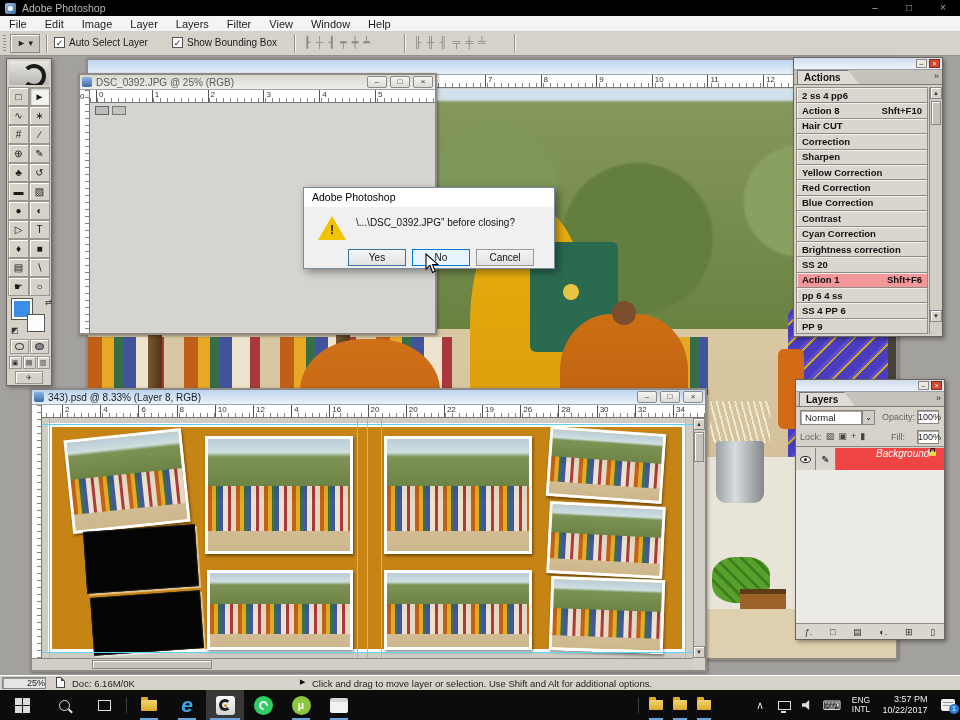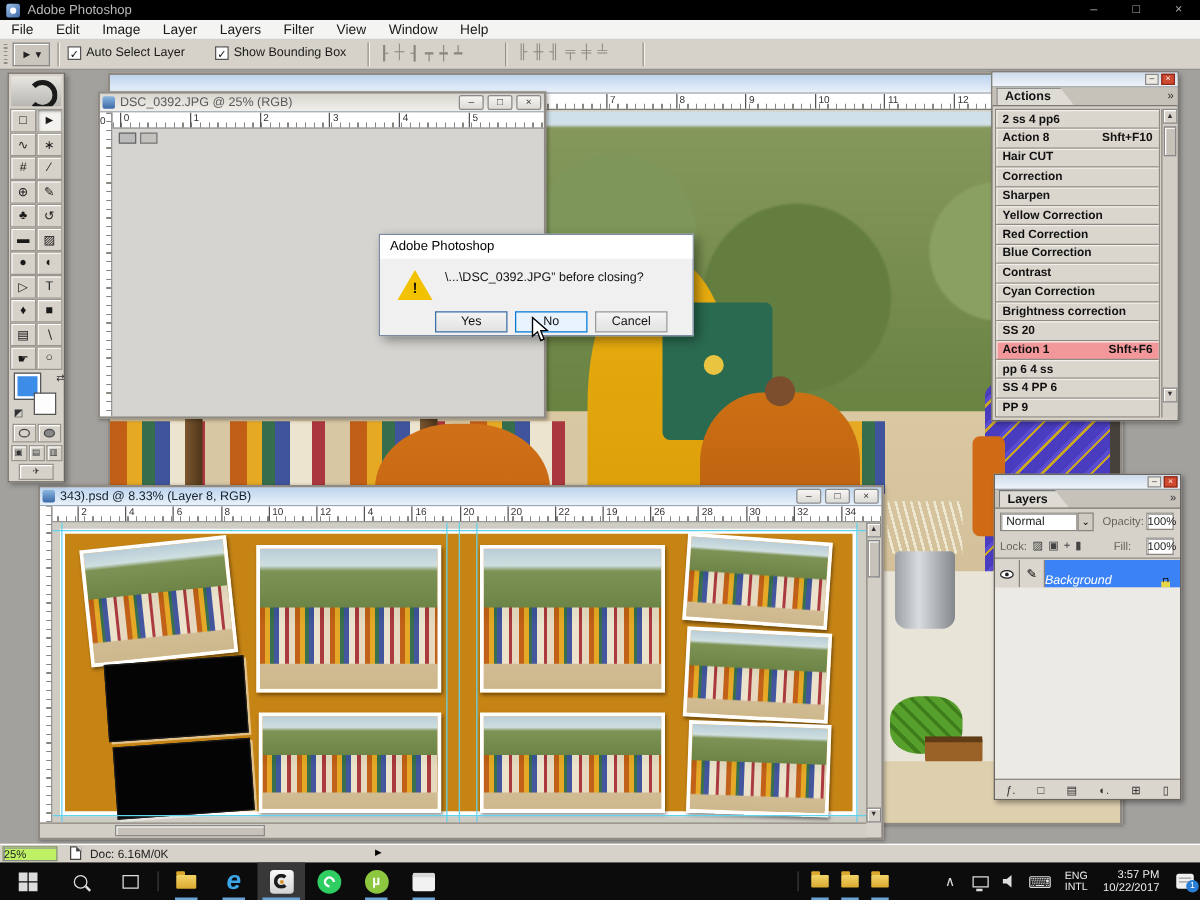--- a/index.html
+++ b/index.html
@@ -20,21 +20,21 @@
   .optbtn { position:absolute; left:10px; top:2px; width:30px; height:19px; background:#cac6be; border:1px solid #888; box-shadow:inset 1px 1px 0 #fff; font-size:9px; text-align:center; line-height:17px; color:#222; }
   .vsep { position:absolute; top:2px; width:2px; height:19px; border-left:1px solid #979289; border-right:1px solid #f4f2ee; }
   .cbgroup { position:absolute; top:5px; display:flex; align-items:center; gap:4px; font-size:10px; color:#1a1a1a; }
   .cbox { width:11px; height:11px; background:#fff; border:1px solid #555; font-size:9px; line-height:10px; text-align:center; color:#111; }
   .alnrow { position:absolute; top:4px; display:flex; gap:5px; font-size:11px; color:#8a8780; }
   .pwell { position:absolute; left:594px; top:2px; width:362px; height:20px; background:#c2beb5; border:1px solid #8a867e; box-shadow:inset 1px 1px 2px #9a968e; }
   .ptab { position:absolute; top:1px; height:18px; background:linear-gradient(#e8e5de,#d2cec6); font-size:10px; color:#222; line-height:18px; padding:0 18px 0 8px; clip-path:polygon(0 0,calc(100% - 12px) 0,100% 100%,0 100%); border-left:1px solid #777; }
 
   
   .statusbar { position:absolute; left:0; top:675px; width:960px; height:15px; background:#d6d2ca; border-top:1px solid #fff; font-size:9.5px; color:#222; }
-  .zoombox { position:absolute; left:2px; top:1px; width:44px; height:12px; background:#bef264; border:1px solid #888; box-shadow:inset 1px 1px 0 #999; text-align:left; font-size:9px; line-height:11px; }
+  .zoombox { position:absolute; left:2px; top:1px; width:44px; height:12px; background:#e5e5e5; border:1px solid #888; box-shadow:inset 1px 1px 0 #999; text-align:right; font-size:9px; line-height:11px; }
   .docicon { position:absolute; left:56px; top:1px; width:9px; height:11px; background:#fff; border:1px solid #444; }
   .docicon::after { content:""; position:absolute; right:-1px; top:-1px; border:2px solid #d6d2ca; border-left-color:#444; border-bottom-color:#444; }
   .hintarr { position:absolute; left:300px; top:2px; font-size:7px; color:#000; }
   .taskbar { position:absolute; left:0; top:690px; width:960px; height:30px; background:#0c0c0c; color:#e8e8e8; }
   .titem { position:absolute; top:0; height:30px; display:flex; align-items:center; justify-content:center; }
   .underline { position:absolute; bottom:0; left:50%; transform:translateX(-50%); width:18px; height:2px; background:#6aa3d8; }
   .winlogo { position:relative; width:15px; height:15px; }
   .winlogo i { position:absolute; width:7px; height:7px; background:#dcdcdc; }
   .folder { width:16px; height:11px; background:linear-gradient(#f2d469,#dca92e); border-radius:1px; position:relative; }
   .folder::before { content:""; position:absolute; left:0; top:-3px; width:7px; height:3px; background:#dca92e; border-radius:1px 1px 0 0; }
@@ -585,21 +585,21 @@
   </div>
 
   <div class="abs" style="left:0;top:68px;width:100%;height:22px;display:flex;background:#dad6ce">
     <span class="laycell" style="width:20px">
         <span class="eye"></span>
       </span>
     <span class="laycell" style="width:20px">
         <span style="font-size:10px">✎</span>
       </span>
     <span class="abs" style="left:44px;top:2px;width:30px;height:18px;background:#d8d8d6;border:1px solid #777"></span>
-    <span class="abs" style="left:40px;top:0;right:0;bottom:0;background:#3b82f6;z-index:-0;display:flex;align-items:flex-end;">
+    <span class="abs" style="left:40px;top:0;right:0;bottom:0;background:#ef4444;z-index:-0;display:flex;align-items:flex-start;padding-left:40px">
       <i style="color:#fff;font-size:10px">Background</i>
       <span class="minilock" style="margin-left:auto;margin-right:8px;background:#e8d848"></span>
     </span>
   </div>
   <div class="abs" style="left:0;top:90px;right:0;bottom:16px;background:#eceae5"></div>
 
   <div class="abs" style="left:0;bottom:0;width:100%;height:16px;border-top:1px solid #8f8b84;display:flex;justify-content:space-around;align-items:center;font-size:9px;color:#333;background:#dad6ce">
     <span>ƒ.</span>
     <span>□</span>
     <span>▤</span>
@@ -607,20 +607,21 @@
     <span>⊞</span>
     <span>▯</span>
   </div>
 </div>
 
 <div class="statusbar">
   <span class="zoombox">25%</span>
   <span class="docicon"></span>
   <span class="abs" style="left:72px;top:2px">Doc: 6.16M/0K</span>
   <span class="hintarr">▶</span>
+  <span class="abs" style="left:312px;top:2px">Click and drag to move layer or selection.  Use Shift and Alt for additional options.</span>
 </div>
 
 <div class="taskbar">
   <span class="titem" style="left:0;width:44px">
     <span class="winlogo">
         <i style="left:0;top:0"></i>
         <i style="left:8px;top:0"></i>
         <i style="left:0;top:8px"></i>
         <i style="left:8px;top:8px"></i>
       </span>

